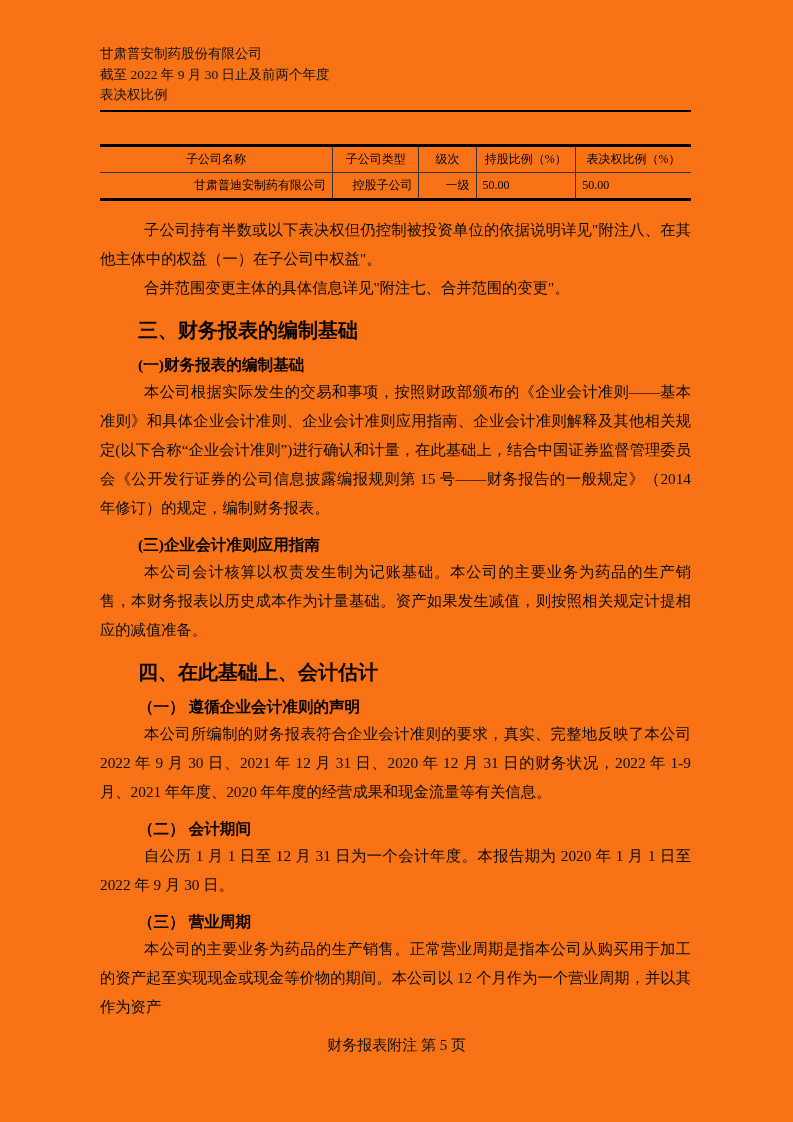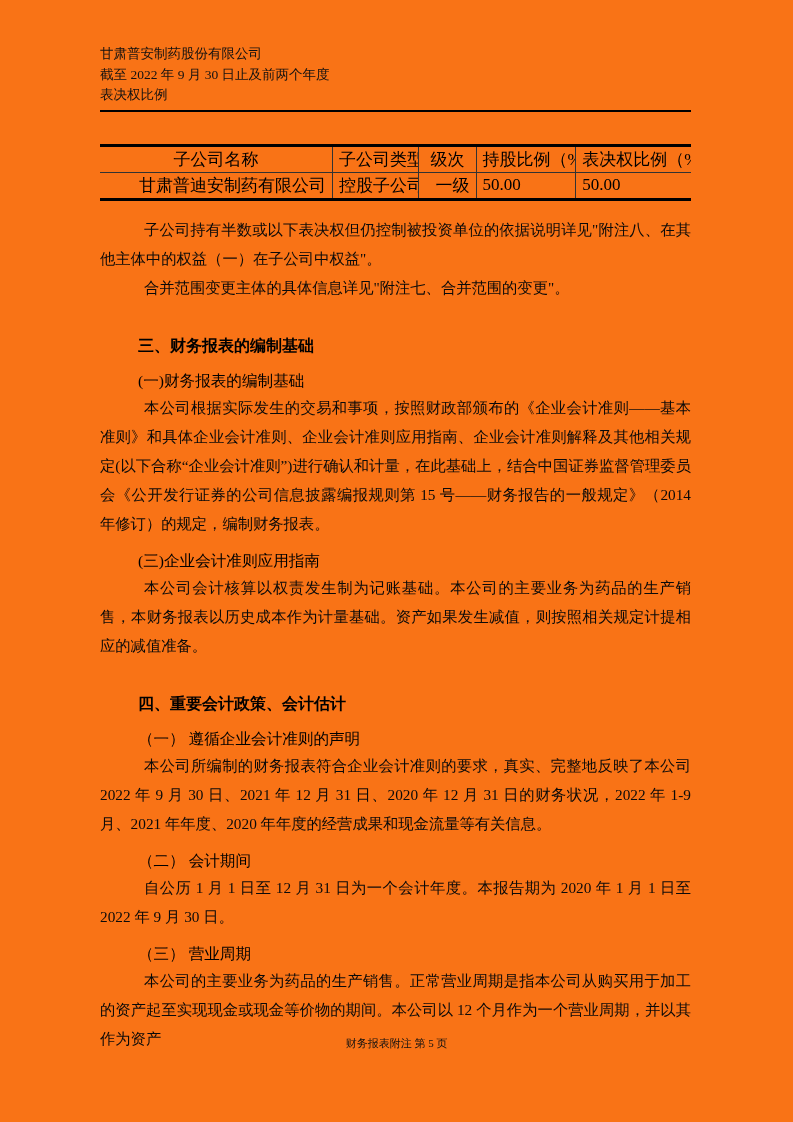--- a/index.html
+++ b/index.html
@@ -21,21 +21,21 @@
   .header-rule {
     border:none; border-top:2px solid #000;
     margin:4px 0 0 0; width:100%;
   }
   table.subsidiary {
     width:100%;
     border-collapse:collapse;
     margin-top:32px;
     border-top:3px solid #000;
     border-bottom:3px solid #000;
-    font-size:17px;
+    font-size:12px;
     table-layout:fixed;
   }
   table.subsidiary th {
     font-weight:normal;
     text-align:center;
     border-bottom:1px solid #333;
   }
   table.subsidiary th, table.subsidiary td {
     height:25px;
     padding:0 6px;
@@ -55,37 +55,37 @@
   .p {
     font-size:15.3px;
     line-height:29px;
     text-align:justify;
     text-indent:44px;
     margin:0;
     color:#0a0a0a;
   }
   .p-first { margin-top:14px; }
   .h1 {
-    font-size:16px; font-weight:bold;
+    font-size:20px; font-weight:bold;
     line-height:24px;
-    margin:32px 0 0 0;
+    margin:16px 0 0 0;
     padding-left:38px;
     font-family:Liberation Serif, serif;
   }
   .h2 {
-    font-size:15.6px; font-weight:normal;
+    font-size:15.6px; font-weight:bold;
     line-height:24px;
     margin:11px 0 0 0;
     padding-left:38px;
   }
   .footer {
     position:absolute;
     left:0; right:0; top:1036px;
     text-align:center;
-    font-size:11px;
+    font-size:15px;
     color:#111;
   }
 </style>
 </head>
 <body>
 
 <div class="page">
   <div class="content">
 
     <div class="doc-header">
@@ -116,21 +116,21 @@
       </tbody>
     </table>
 
     <p class="p p-first">子公司持有半数或以下表决权但仍控制被投资单位的依据说明详见"附注八、在其他主体中的权益（一）在子公司中权益"。</p>
     <p class="p">合并范围变更主体的具体信息详见"附注七、合并范围的变更"。</p>
     <div class="h1">三、财务报表的编制基础</div>
     <div class="h2">(一)财务报表的编制基础</div>
     <p class="p">本公司根据实际发生的交易和事项，按照财政部颁布的《企业会计准则——基本准则》和具体企业会计准则、企业会计准则应用指南、企业会计准则解释及其他相关规定(以下合称“企业会计准则”)进行确认和计量，在此基础上，结合中国证券监督管理委员会《公开发行证券的公司信息披露编报规则第 15 号——财务报告的一般规定》（2014 年修订）的规定，编制财务报表。</p>
     <div class="h2">(三)企业会计准则应用指南</div>
     <p class="p">本公司会计核算以权责发生制为记账基础。本公司的主要业务为药品的生产销售，本财务报表以历史成本作为计量基础。资产如果发生减值，则按照相关规定计提相应的减值准备。</p>
-    <div class="h1">四、重要会计政策、会计估计</div>
+    <div class="h1">四、在此基础上、会计估计</div>
     <div class="h2">（一） 遵循企业会计准则的声明</div>
     <p class="p">本公司所编制的财务报表符合企业会计准则的要求，真实、完整地反映了本公司 2022 年 9 月 30 日、2021 年 12 月 31 日、2020 年 12 月 31 日的财务状况，2022 年 1-9 月、2021 年年度、2020 年年度的经营成果和现金流量等有关信息。</p>
     <div class="h2">（二） 会计期间</div>
     <p class="p">自公历 1 月 1 日至 12 月 31 日为一个会计年度。本报告期为 2020 年 1 月 1 日至 2022 年 9 月 30 日。</p>
     <div class="h2">（三） 营业周期</div>
     <p class="p">本公司的主要业务为药品的生产销售。正常营业周期是指本公司从购买用于加工的资产起至实现现金或现金等价物的期间。本公司以 12 个月作为一个营业周期，并以其作为资产</p>
 
   </div>
 
   <div class="footer">财务报表附注 第 5 页</div>

